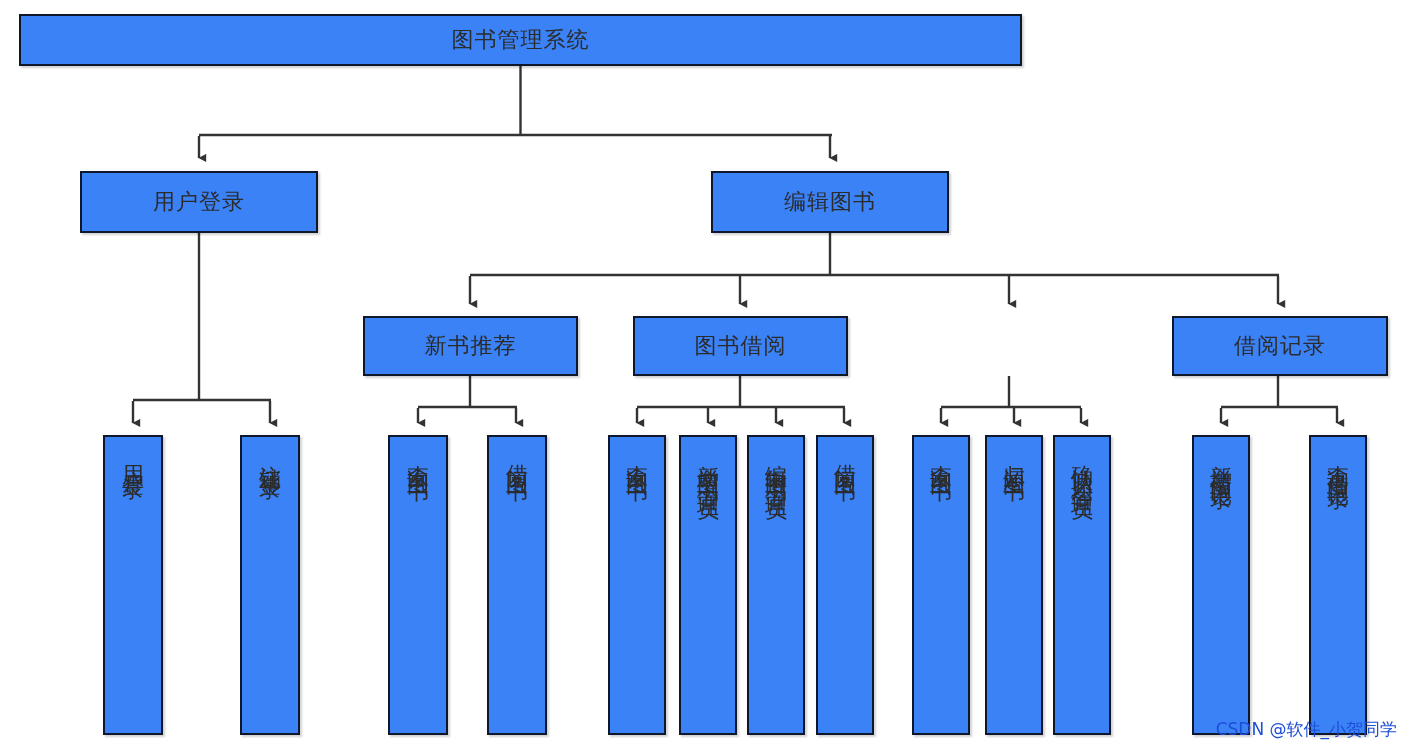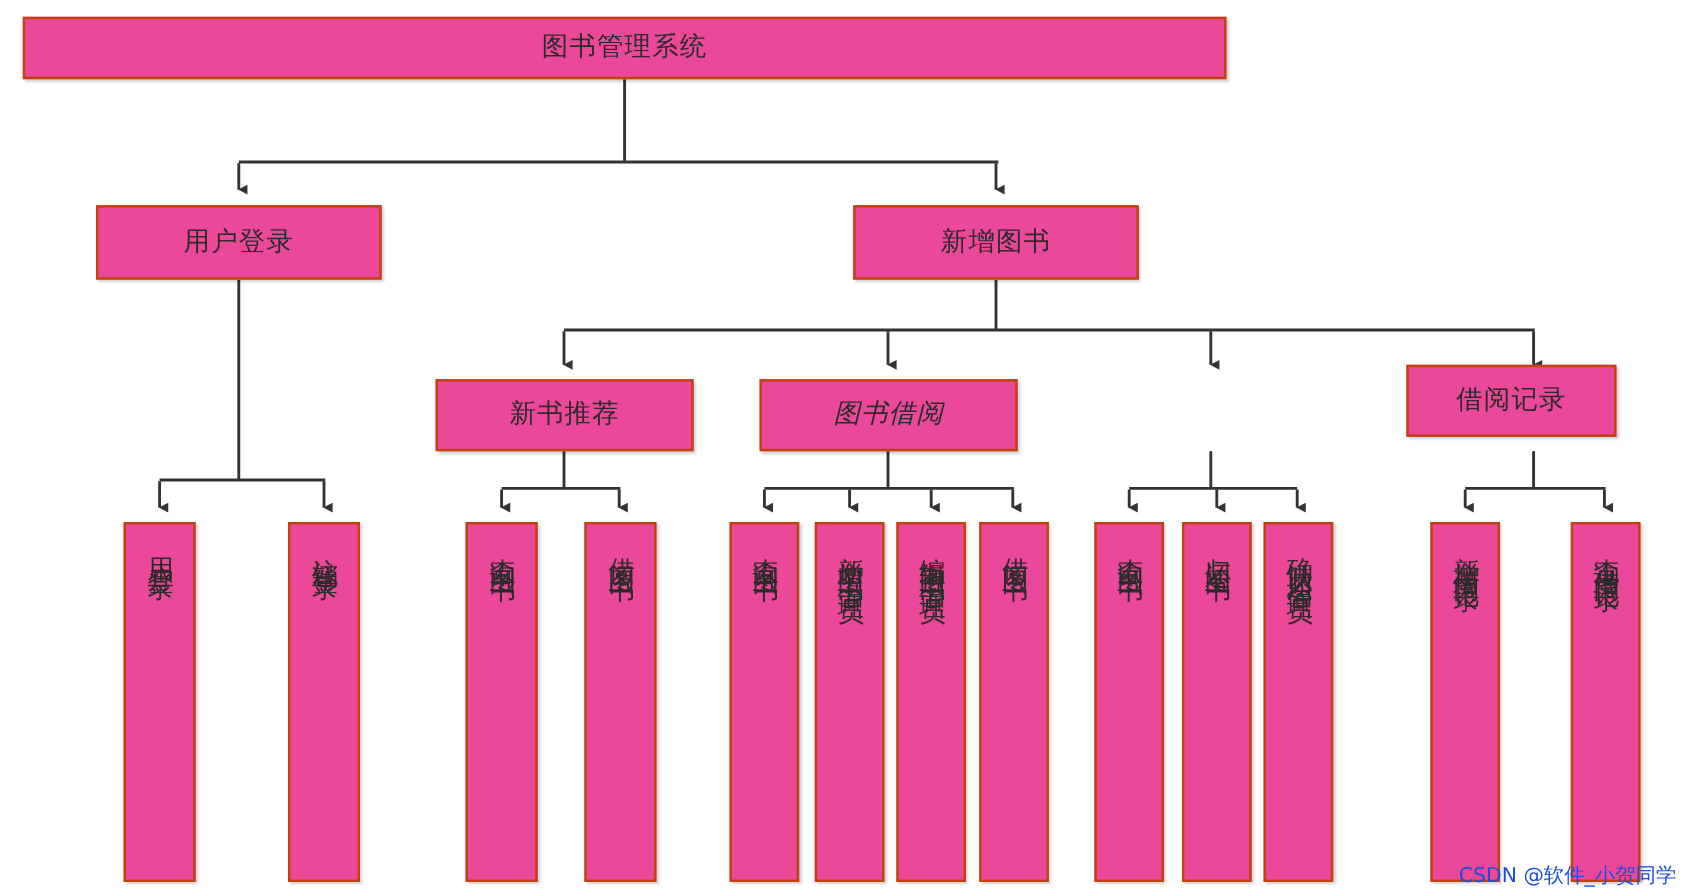--- a/index.html
+++ b/index.html
@@ -23,22 +23,22 @@
     position: absolute;
     left: 0;
     top: 0;
     width: 1405px;
     height: 747px;
     pointer-events: none;
   }
   .node {
     position: absolute;
     box-sizing: border-box;
-    background: #ec4899;
-    border: 2px solid #c2410c;
+    background: #3b82f6;
+    border: 2px solid #0f172a;
     box-shadow: 2px 2px 2px rgba(0,0,0,0.18);
     display: flex;
     align-items: center;
     justify-content: center;
     color: #2b2b2b;
   }
   .node-h .label {
     font-size: 22px;
     line-height: 1.1;
     letter-spacing: 1px;
@@ -123,30 +123,30 @@
   </svg>
 
   <div class="node node-h" style="left:19px; top:14px; width:1003px; height:52px;">
     <span class="label">图书管理系统</span>
   </div>
 
   <div class="node node-h" style="left:80px; top:171px; width:238px; height:62px;">
     <span class="label">用户登录</span>
   </div>
   <div class="node node-h" style="left:711px; top:171px; width:238px; height:62px;">
-    <span class="label">新增图书</span>
+    <span class="label">编辑图书</span>
   </div>
 
   <div class="node node-h" style="left:363px; top:316px; width:215px; height:60px;">
     <span class="label">新书推荐</span>
   </div>
-  <div class="node node-h" style="left:633px; top:316px; width:215px; height:60px;font-style:italic;">
+  <div class="node node-h" style="left:633px; top:316px; width:215px; height:60px;">
     <span class="label">图书借阅</span>
   </div>
-  <div class="node node-h" style="left:1172px; top:304px; width:175px; height:60px;">
+  <div class="node node-h" style="left:1172px; top:316px; width:216px; height:60px;">
     <span class="label">借阅记录</span>
   </div>
 
   <div class="node node-v" style="left:103px; top:435px; width:60px; height:300px;">
     <span class="label">用户登录</span>
   </div>
   <div class="node node-v" style="left:240px; top:435px; width:60px; height:300px;">
     <span class="label">注销登录</span>
   </div>
   <div class="node node-v" style="left:388px; top:435px; width:60px; height:300px;">

